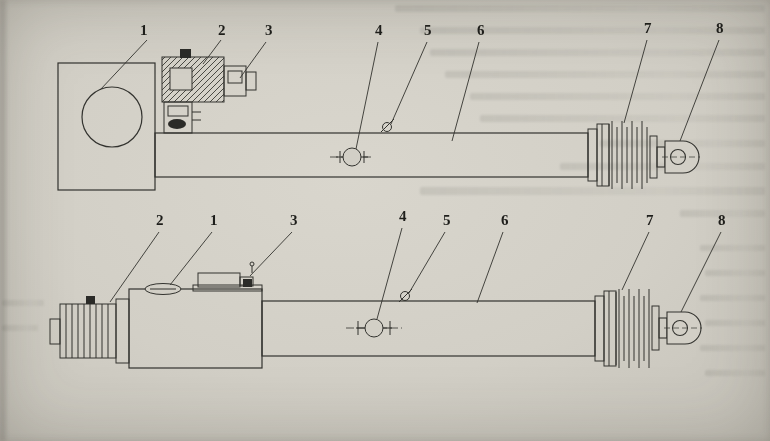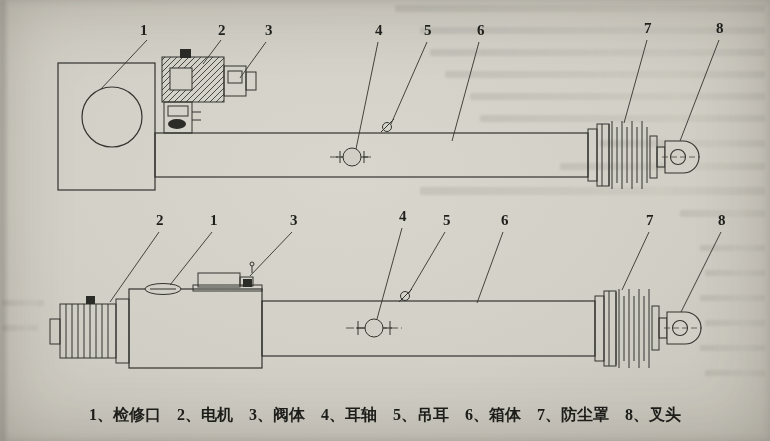--- a/index.html
+++ b/index.html
@@ -251,17 +251,14 @@
 
   <span class="co" style="left:156px;top:212px">2</span>
   <span class="co" style="left:210px;top:212px">1</span>
   <span class="co" style="left:290px;top:212px">3</span>
   <span class="co" style="left:399px;top:208px">4</span>
   <span class="co" style="left:443px;top:212px">5</span>
   <span class="co" style="left:501px;top:212px">6</span>
   <span class="co" style="left:646px;top:212px">7</span>
   <span class="co" style="left:718px;top:212px">8</span>
 
-  <div class="caption">
-    <span>1、检修口</span><span>2、电机</span><span>3、阀体</span><span>4、耳轴</span><span>5、吊耳</span><span>6、箱体</span><span>7、防尘罩</span><span>8、叉头</span>
-  </div>
 
 </div>
 
 </body></html>

